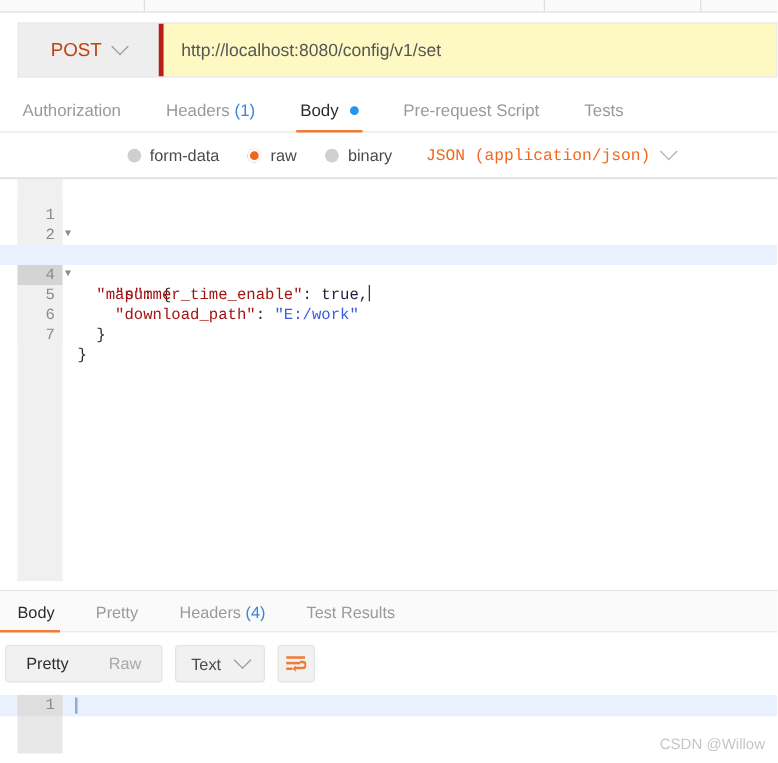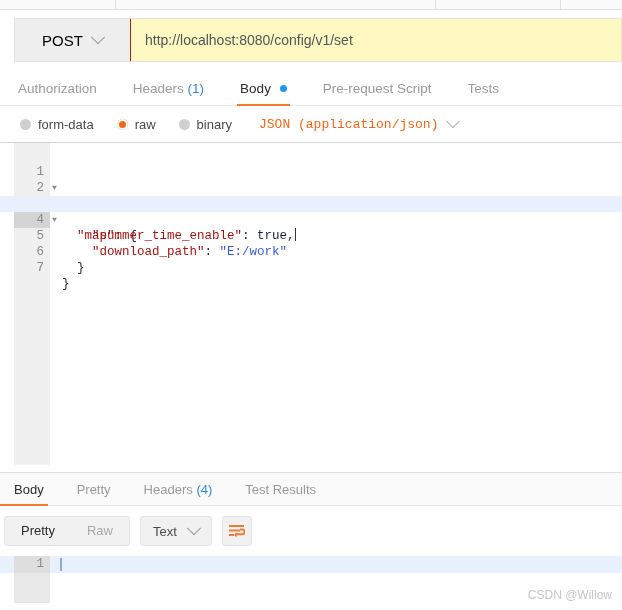--- a/index.html
+++ b/index.html
@@ -42,22 +42,22 @@
     background: #ffffff;
     box-sizing: border-box;
   }
   .method-select {
     display: flex;
     align-items: center;
     justify-content: center;
     gap: 10px;
     width: 116px;
     background: #eeeeee;
-    border-right: 1px solid #b91c1c;
-    color: #000000;
+    border-right: 4px solid #b91c1c;
+    color: #c2410c;
     font-size: 15px;
     box-sizing: border-box;
     cursor: pointer;
   }
   .url-input {
     display: flex;
     align-items: center;
     flex: 1;
     padding-left: 14px;
     color: #555555;
@@ -112,20 +112,21 @@
     margin-left: 5px;
     vertical-align: 1px;
   }
 
   
   .bodytype-row {
     display: flex;
     align-items: center;
     height: 36px;
     padding-left: 20px;
+    justify-content: center;
   }
   .radio-opt {
     display: flex;
     align-items: center;
     margin-right: 23px;
     color: #4a4a4a;
     font-size: 13px;
     cursor: pointer;
     white-space: nowrap;
   }

